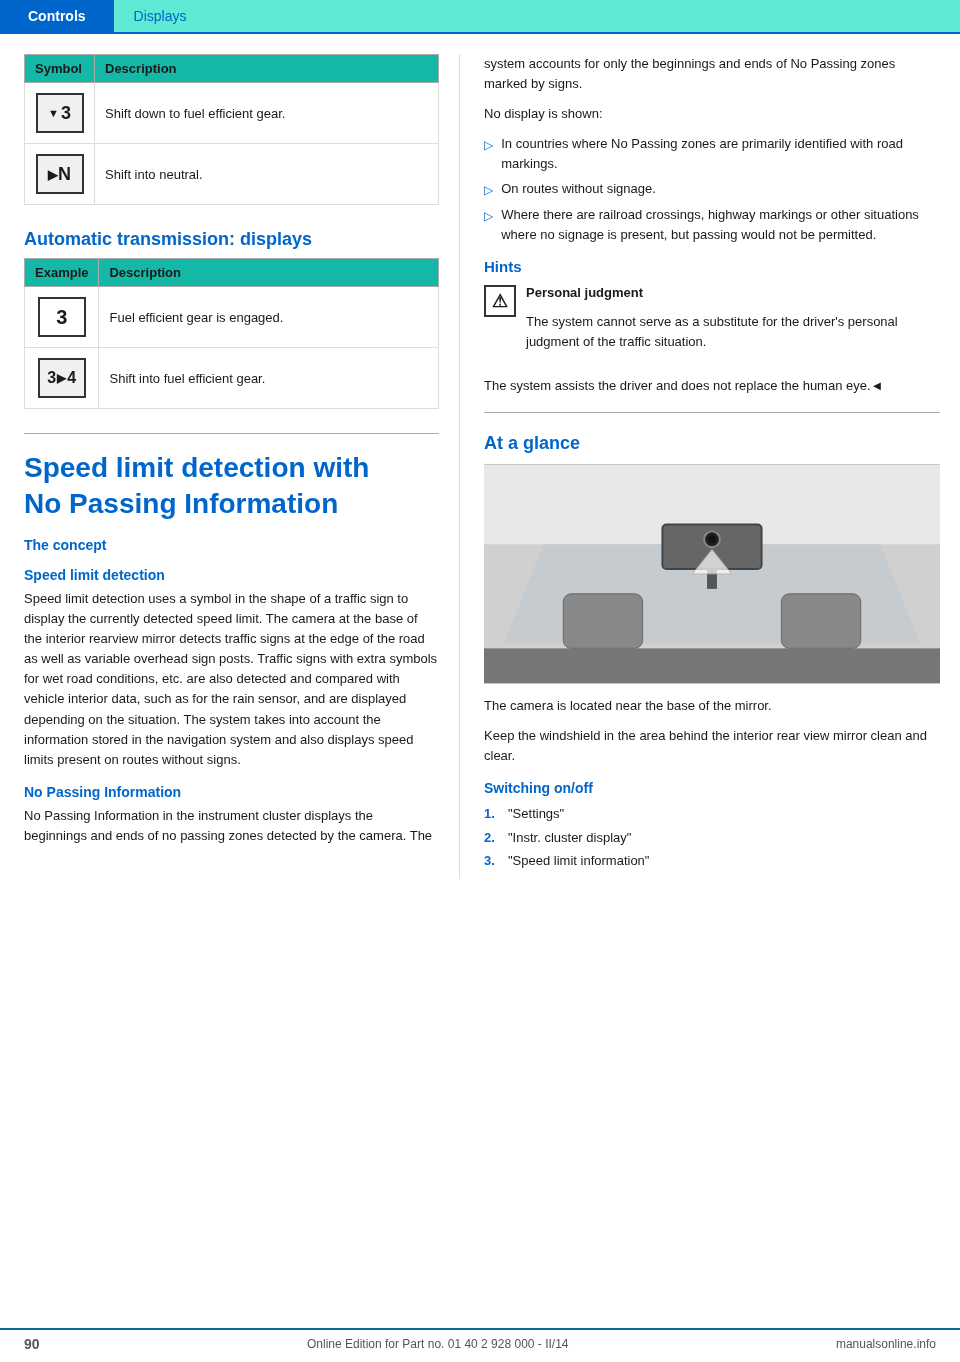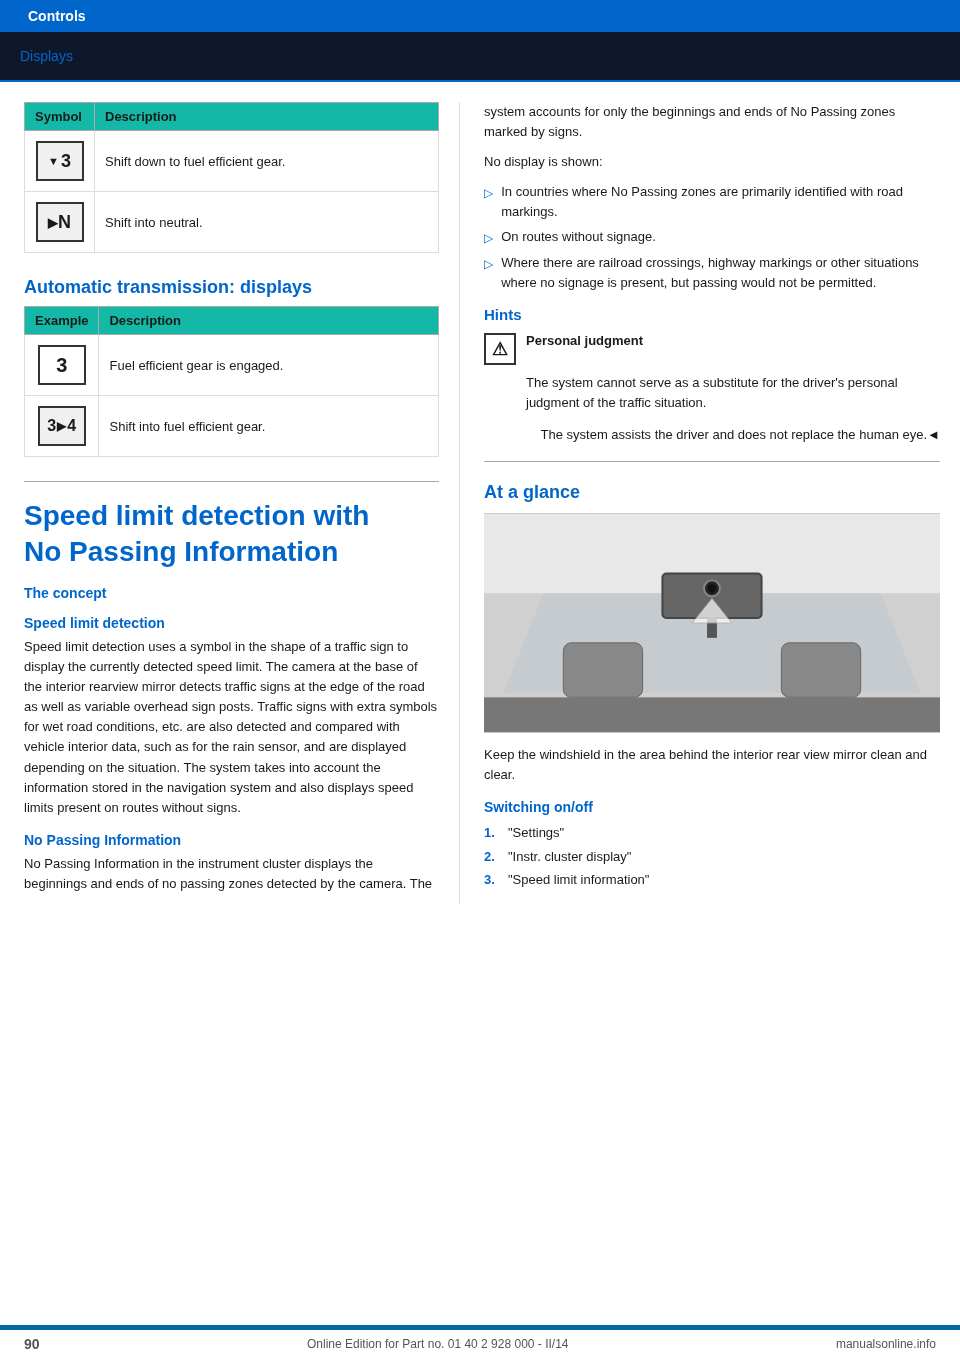--- a/index.html
+++ b/index.html
@@ -10,33 +10,32 @@
       background: #fff;
       width: 960px;
       min-height: 1362px;
       position: relative;
     }
 
     
     .header-tabs {
       display: flex;
       border-bottom: 2px solid #0066cc;
-      background: #0f172a;
-      flex-direction: column;
+      background: #5eead4;
     }
     .tab-controls {
       background: #0066cc;
       color: #fff;
       padding: 8px 28px;
       font-weight: bold;
       font-size: 14px;
     }
     .tab-displays {
       color: #0066cc;
-      padding: 16px 20px;
+      padding: 8px 20px;
       font-size: 14px;
     }
 
     
     .main-layout {
       display: flex;
       padding: 20px 0 0 0;
     }
     .left-column {
       width: 460px;
@@ -191,21 +190,21 @@
       font-weight: bold;
       flex-shrink: 0;
       margin-top: 2px;
     }
     .hints-text-block {
       font-size: 13px;
       line-height: 1.55;
     }
     .hints-personal {
       font-weight: bold;
-      margin-bottom: 21px;
+      margin-bottom: 8px;
     }
 
     
     .camera-image-box {
       width: 100%;
       height: 220px;
       background: #c8c8c8;
       margin: 10px 0 12px 0;
       position: relative;
       display: flex;
@@ -244,21 +243,21 @@
       position: absolute;
       bottom: 10px;
       left: 0;
       right: 0;
       display: flex;
       justify-content: space-between;
       align-items: center;
       padding: 0 24px;
       font-size: 12px;
       color: #555;
-      border-top: 5px solid #0369a1;
+      border-top: 2px solid #0369a1;
       padding-top: 6px;
     }
     .page-number {
       font-weight: bold;
       font-size: 14px;
     }
 
     
     .section-divider {
       border: none;
@@ -393,21 +392,21 @@
 
     <div class="hints-section">
       <div class="hints-title">Hints</div>
       <div class="hints-content">
         <div class="warning-icon">⚠</div>
         <div class="hints-text-block">
           <div class="hints-personal">Personal judgment</div>
           <p>The system cannot serve as a substitute for the driver's personal judgment of the traffic situation.</p>
         </div>
       </div>
-      <p class="body-text" style="margin-top:12px;text-align:right;">The system assists the driver and does not replace the human eye.◄</p>
+      <p class="body-text" style="margin-top:24px;">The system assists the driver and does not replace the human eye.◄</p>
     </div>
 
     <hr class="section-divider">
 
     <div class="section-title-blue">At a glance</div>
 
 
     <div class="camera-image-box">
       <svg class="car-interior-svg" viewBox="0 0 460 220" xmlns="http://www.w3.org/2000/svg">
 
@@ -426,20 +425,21 @@
 
         <rect x="80" y="130" width="80" height="55" rx="8" fill="#888" stroke="#666" stroke-width="1"></rect>
         <rect x="300" y="130" width="80" height="55" rx="8" fill="#888" stroke="#666" stroke-width="1"></rect>
 
         <rect x="0" y="185" width="460" height="35" fill="#777"></rect>
 
         <polygon points="210,110 250,110 230,85" fill="white" opacity="0.7" stroke="#aaa" stroke-width="1"></polygon>
       </svg>
     </div>
 
+    <p class="body-text">The camera is located near the base of the mirror.</p>
     <p class="body-text">Keep the windshield in the area behind the interior rear view mirror clean and clear.</p>
 
     <div class="section-title-blue-small">Switching on/off</div>
 
     <ol class="ordered-list">
       <li>
         <span class="list-number">1.</span>
         <span>"Settings"</span>
       </li>
       <li>

